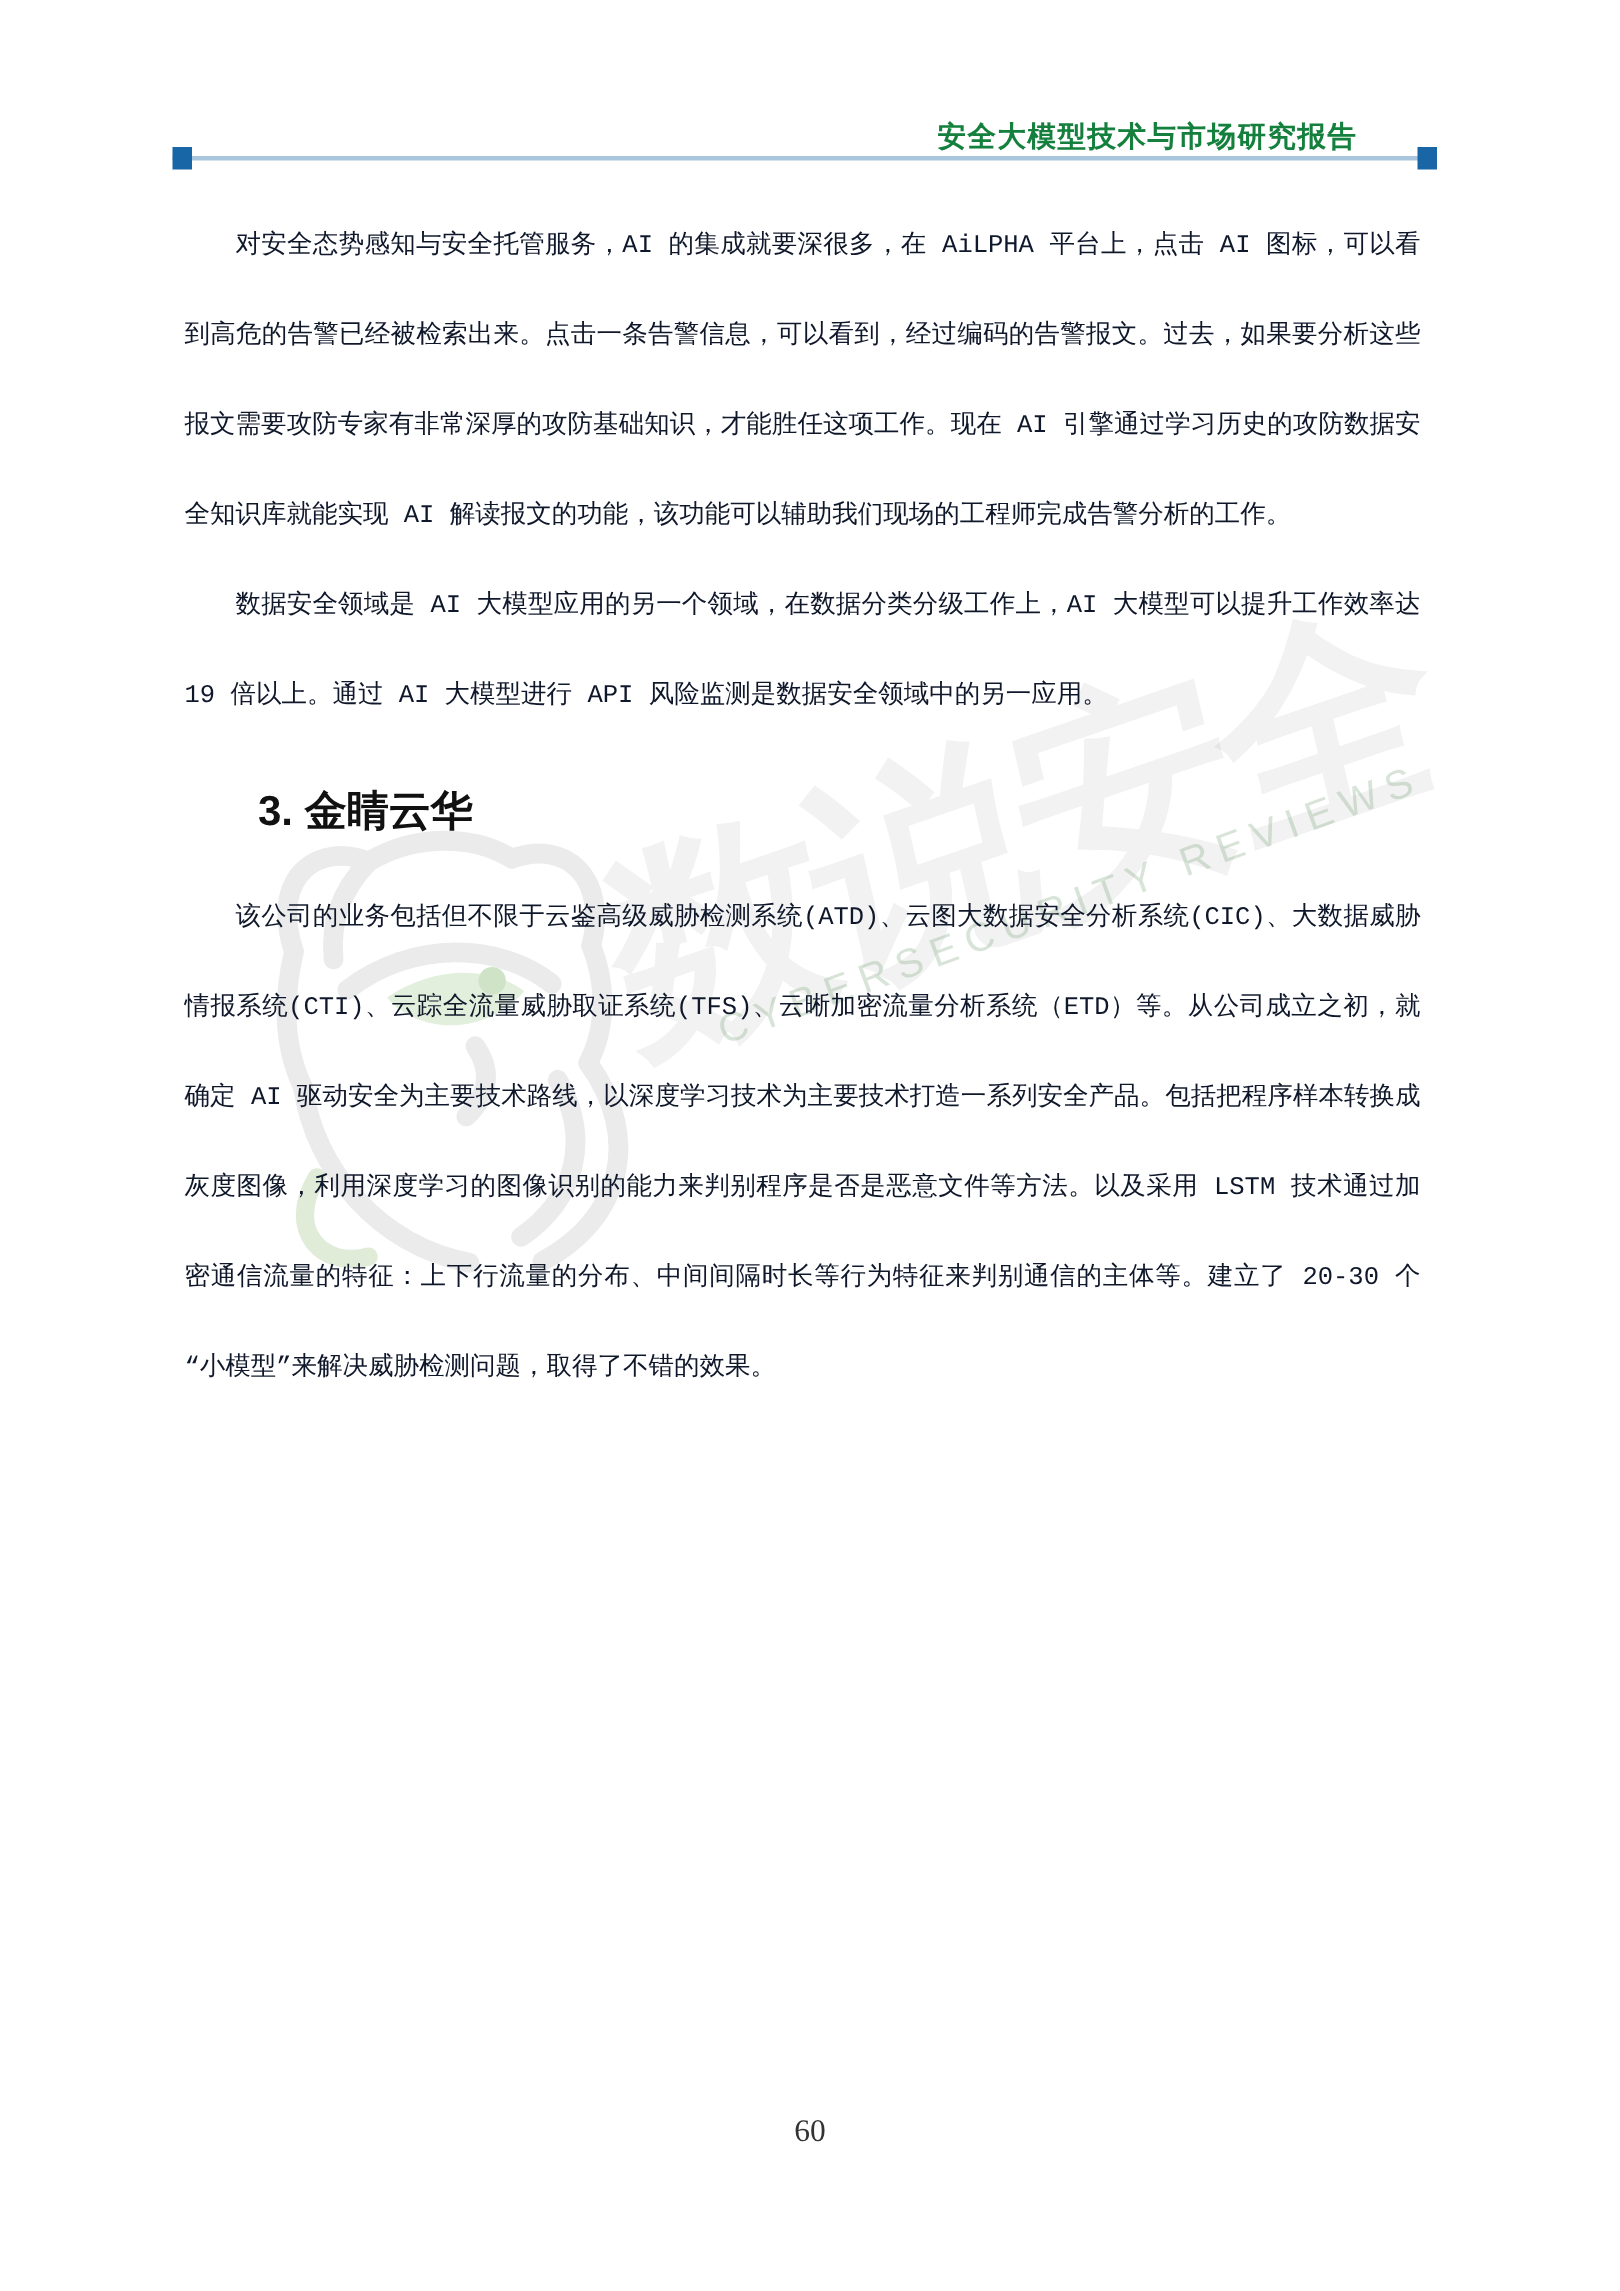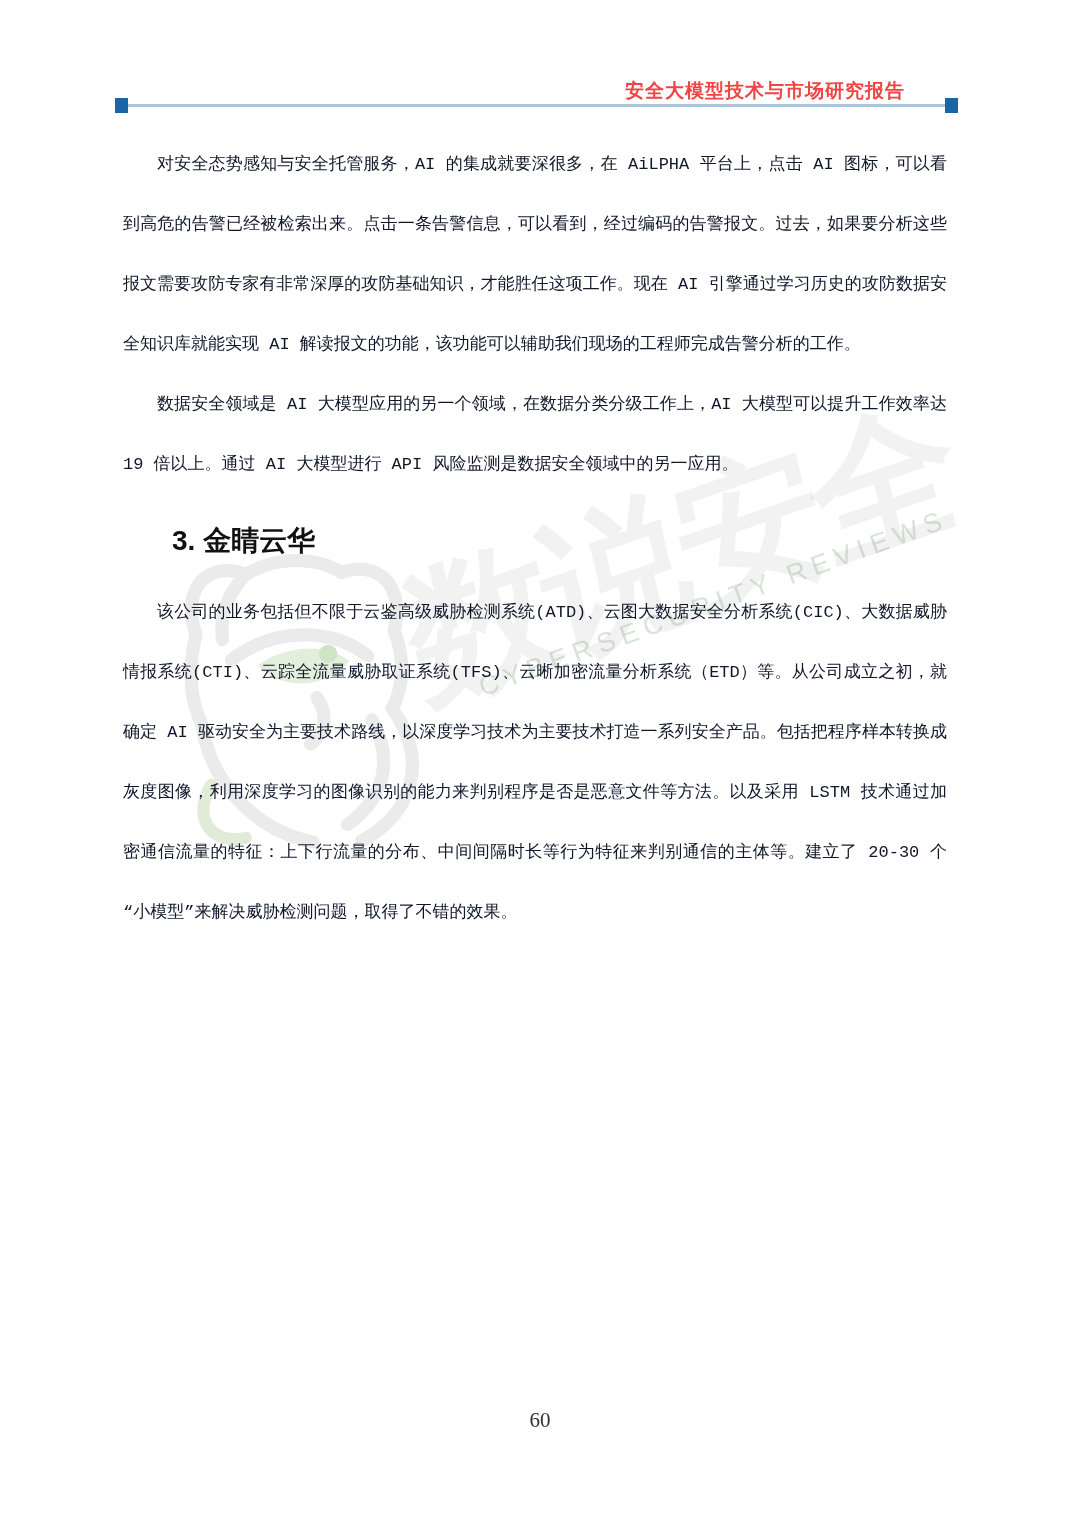--- a/index.html
+++ b/index.html
@@ -14,21 +14,21 @@
   }
 
   
   .header-title {
     position: absolute;
     top: 78px;
     right: 175px;
     font-size: 19px;
     font-weight: bold;
     letter-spacing: 1px;
-    color: #ef4444;
+    color: #15803d;
     white-space: nowrap;
   }
   .header-rule {
     position: absolute;
     left: 115px;
     right: 122px;
     top: 104px;
     height: 3px;
     background: #aac6de;
   }

